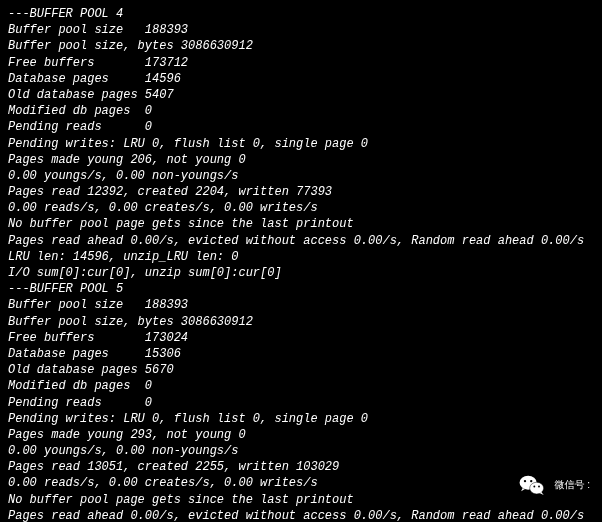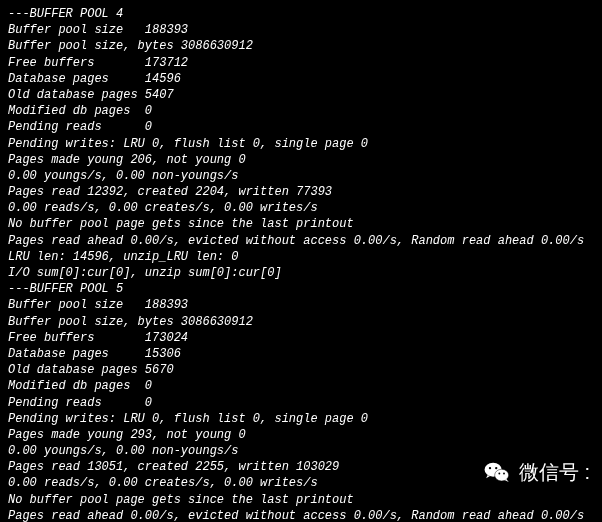--- a/index.html
+++ b/index.html
@@ -14,28 +14,28 @@
       overflow: hidden;
       position: relative;
       padding: 6px 8px;
     }
     .terminal {
       white-space: pre;
     }
     .line { display: block; font-style: italic; }
     .watermark {
       position: absolute;
-      bottom: 36px;
+      bottom: 23px;
       right: 12px;
       display: flex;
       align-items: center;
       gap: 8px;
       color: #fff;
       font-family: "Microsoft YaHei", Arial, sans-serif;
-      font-size: 20px;
+      font-size: 10px;
       text-shadow: 0 0 4px rgba(0,0,0,0.8);
     }
     .wechat-icon {
       width: 28px;
       height: 28px;
       position: relative;
     }
     .wechat-icon svg { width: 100%; height: 100%; }
   </style>
 </head>

